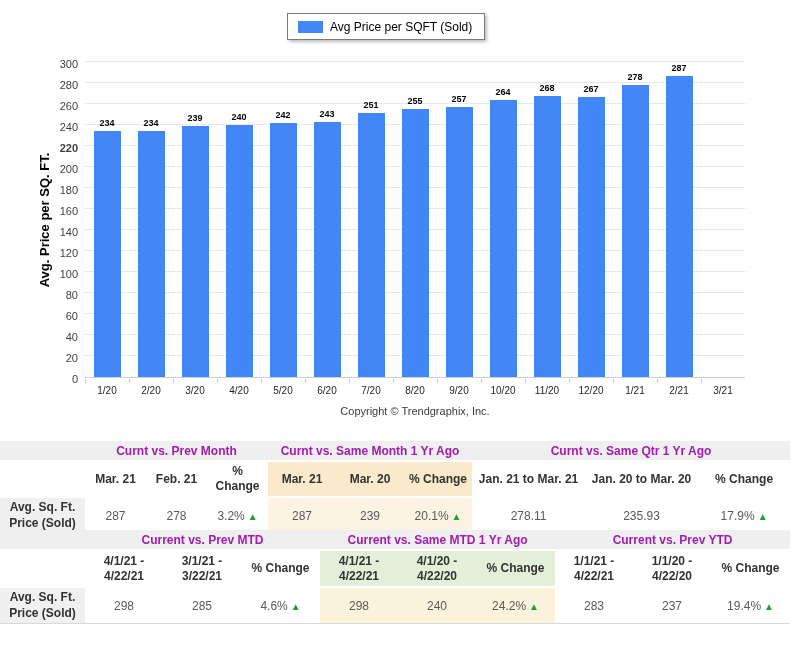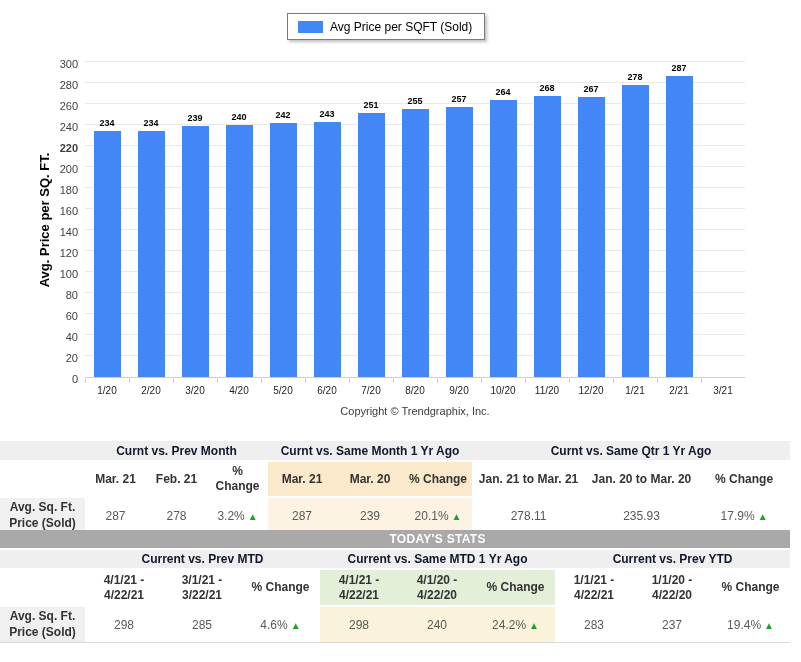--- a/index.html
+++ b/index.html
@@ -43,21 +43,21 @@
   .x-label { width: 44px; text-align: center; font-size: 10px; color: #1f1f1f; }
   .copyright { position: absolute; left: 85px; top: 357px; width: 660px; text-align: center; font-size: 11px; color: #3b3b3b; }
 
   
   table { border-collapse: collapse; table-layout: fixed; }
   .stats-table { position: absolute; left: 0; width: 790px; }
   .t1 { top: 441px; }
   .t2 { top: 530px; }
   th, td { font-size: 12px; text-align: center; vertical-align: middle; padding: 2px 3px; }
   .corner-cell { background: #fff; }
-  .group-header th { background: #EFEFEF; color: #0f172a; font-weight: bold; height: 20px; border-bottom: 2px solid #fff; }
+  .group-header th { background: #EFEFEF; color: #a21caf; font-weight: bold; height: 20px; border-bottom: 2px solid #fff; }
   .banner-row th { background: #A9A9A9; color: #fff; font-weight: bold; height: 19px; border-bottom: 2px solid #fff; letter-spacing: 0.3px; }
   .sub-header th { background: #fff; color: #333; font-weight: bold; height: 24px; border-bottom: 2px solid #fff; line-height: 1.25; }
   .t2 .sub-header th { height: 37px; }
   .sub-header th.tan { background: #FAE9CB; }
   .sub-header th.green { background: #E3EFD9; }
   .data-row td { color: #595959; height: 36px; border-bottom: 1px solid #D9D9D9; }
   .t2 .data-row td { height: 31px; }
   .data-row td.tan { background: #FCF3E3; }
   .data-row td.cream { background: #FBF2DC; }
   .row-label { background: #F0F0F0 !important; color: #333 !important; font-weight: bold; line-height: 1.3; }
@@ -243,24 +243,20 @@
         <col style="width:78px">
         <col style="width:79px">
       <col style="width:78px">
         <col style="width:78px">
         <col style="width:79px">
       <col style="width:78px">
         <col style="width:78px">
         <col style="width:79px">
     </colgroup>
     <tbody>
-        <tr class="banner-row">
-      <th class="corner-cell"></th>
-      <th colspan="9">TODAY'S STATS</th>
-    </tr>
     <tr class="group-header">
       <th class="corner-cell"></th>
       <th colspan="3">Current vs. Prev MTD</th>
       <th colspan="3">Current vs. Same MTD 1 Yr Ago</th>
       <th colspan="3">Current vs. Prev YTD</th>
     </tr>
     <tr class="sub-header">
       <th class="corner-cell"></th>
       <th>4/1/21 - 4/22/21</th>
       <th>3/1/21 - 3/22/21</th>

